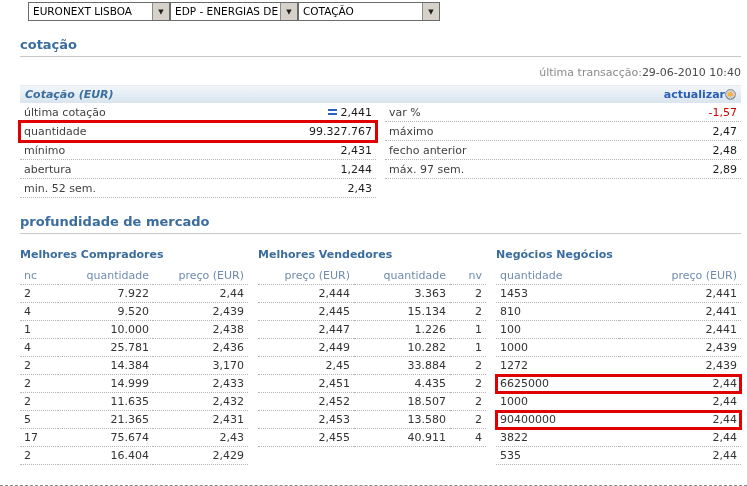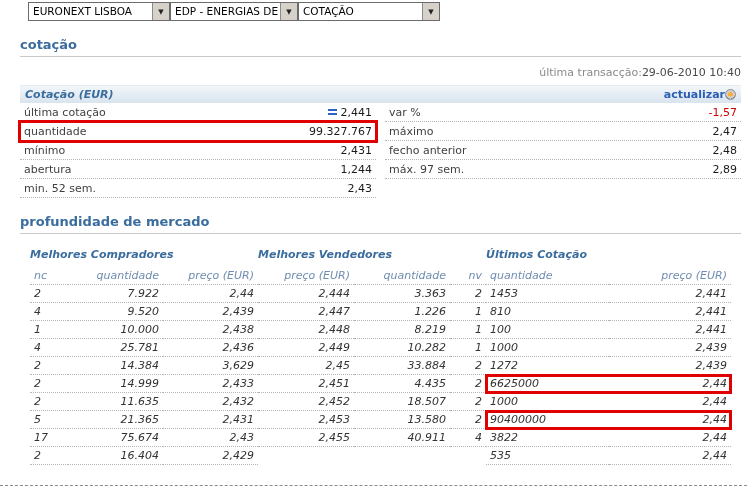--- a/index.html
+++ b/index.html
@@ -40,21 +40,21 @@
   .qrow { display:flex; justify-content:space-between; align-items:center; height:19px; padding:0 4px;
     border-bottom:1px dotted #b5b5b5; }
   .qrow.hl { outline:3px solid #e00000; outline-offset:-1px; }
   .qlabel { color:#3f3f3f; }
   .qvalue { color:#1a1a1a; display:flex; align-items:center; gap:4px; }
   .qvalue.neg { color:#cc0000; }
   .eq-icon { width:9px; height:6px; display:inline-block;
     border-top:2px solid #2a62c9; border-bottom:2px solid #2a62c9; }
 
   
-  .depth { display:flex; justify-content:center; margin-top:14px;font-style:italic; }
+  .depth { display:flex; justify-content:space-between; margin-top:14px; }
   .depth-col.buyers { width:228px; }
   .depth-col.sellers { width:228px; }
   .depth-col.trades { width:245px; }
   .depth-title { color:#3a6d9e; font-weight:bold; margin-bottom:6px; }
   table { border-collapse:collapse; width:100%; font-size:11px; table-layout:fixed; }
   th { color:#6f8cb0; font-weight:normal; text-align:right; padding:2px 4px; border-bottom:1px dotted #b5b5b5; }
   td { padding:2px 4px; border-bottom:1px dotted #b5b5b5; color:#333; text-align:right; }
   .buyers th:first-child, .buyers td:first-child { text-align:left; width:38px; }
   .sellers th:last-child, .sellers td:last-child { width:36px; }
   .trades th:first-child, .trades td:first-child { text-align:left; }
@@ -172,21 +172,21 @@
                 <td>2,438</td>
               </tr>
               <tr>
                 <td>4</td>
                 <td>25.781</td>
                 <td>2,436</td>
               </tr>
               <tr>
                 <td>2</td>
                 <td>14.384</td>
-                <td>3,629</td>
+                <td>3,170</td>
               </tr>
               <tr>
                 <td>2</td>
                 <td>14.999</td>
                 <td>2,433</td>
               </tr>
               <tr>
                 <td>2</td>
                 <td>11.635</td>
                 <td>2,432</td>
@@ -220,30 +220,30 @@
               <th>nv</th>
             </tr>
           </thead>
           <tbody>
               <tr>
                 <td>2,444</td>
                 <td>3.363</td>
                 <td>2</td>
               </tr>
               <tr>
+                <td>2,445</td>
+                <td>15.134</td>
+                <td>2</td>
+              </tr>
+              <tr>
                 <td>2,447</td>
                 <td>1.226</td>
                 <td>1</td>
               </tr>
               <tr>
-                <td>2,448</td>
-                <td>8.219</td>
-                <td>1</td>
-              </tr>
-              <tr>
                 <td>2,449</td>
                 <td>10.282</td>
                 <td>1</td>
               </tr>
               <tr>
                 <td>2,45</td>
                 <td>33.884</td>
                 <td>2</td>
               </tr>
               <tr>
@@ -264,21 +264,21 @@
               <tr>
                 <td>2,455</td>
                 <td>40.911</td>
                 <td>4</td>
               </tr>
             </tbody>
         </table>
       </div>
 
       <div class="depth-col trades">
-        <div class="depth-title">Últimos Cotação</div>
+        <div class="depth-title">Negócios Negócios</div>
         <table>
           <thead>
             <tr>
               <th>quantidade</th>
               <th>preço (EUR)</th>
             </tr>
           </thead>
           <tbody>
               <tr>
                 <td>1453</td>

